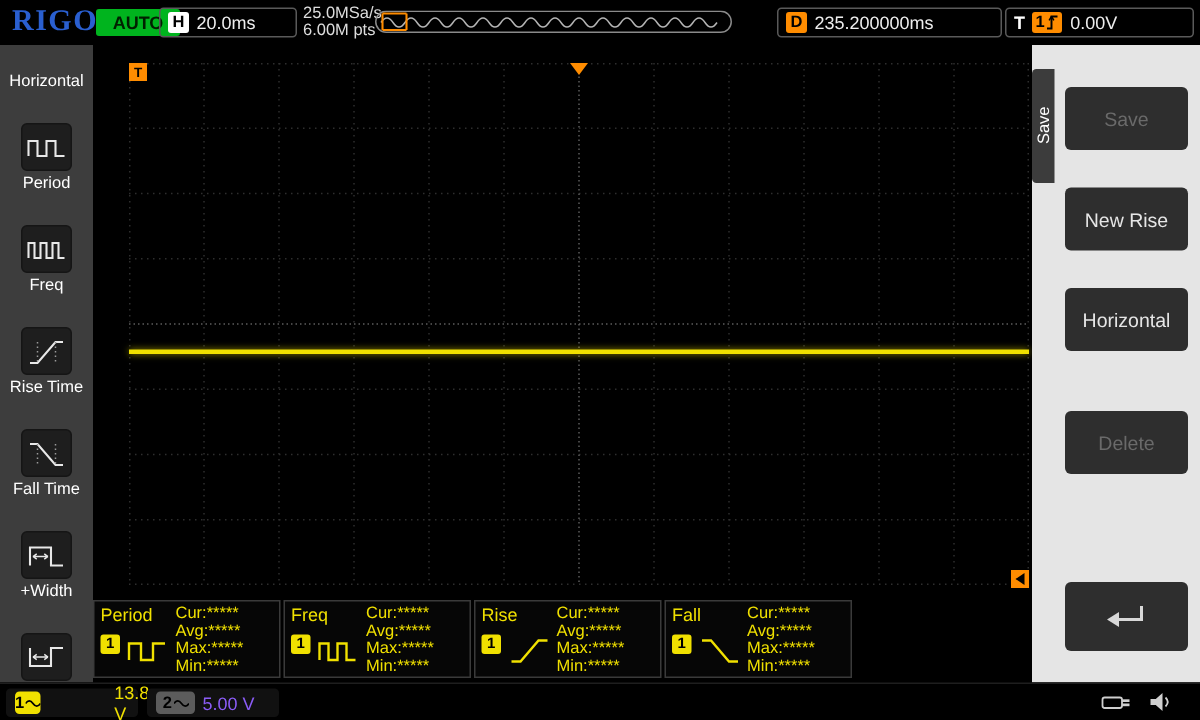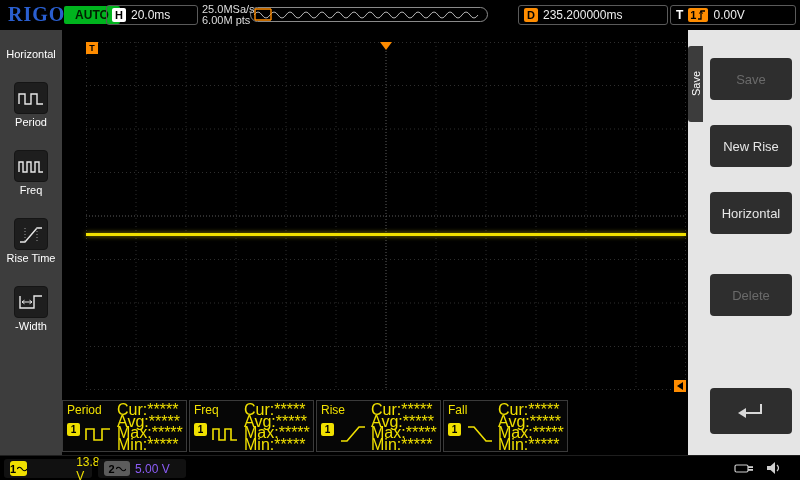--- a/index.html
+++ b/index.html
@@ -47,21 +47,21 @@
   .btn.disabled { color:#6a6a6a; }
   .b0 { top:28px; } .b1 { top:95px; } .b2 { top:162px; } .b3 { top:244px; }
   .b-return { top:358px; height:46px; }
 
   
   .meas-row { position:absolute; left:62px; top:400px; width:623px; height:53px; display:flex; gap:2px; }
   .panel { position:relative; width:125px; height:52px; background:#060606; border:1px solid #3a3a3a; flex:0 0 auto; }
   .p-title { position:absolute; left:4px; top:2px; font-size:12px; color:#f0e000; }
   .p-badge { position:absolute; left:4px; top:22px; width:13px; height:13px; background:#f0e000; color:#000; border-radius:2px; font-size:10px; font-weight:bold; display:flex; align-items:center; justify-content:center; }
   .p-icon { position:absolute; left:21px; top:20px; }
-  .stats { position:absolute; left:54px; top:3px; font-size:16px; line-height:11.5px; color:#f0e000; white-space:nowrap; }
+  .stats { position:absolute; left:54px; top:3px; font-size:11px; line-height:11.5px; color:#f0e000; white-space:nowrap; }
 
   
   .statusbar { position:absolute; left:0; top:455px; width:800px; height:25px; background:#000; border-top:1px solid #1e1e1e; }
   .ch { position:absolute; top:3px; height:19px; display:flex; align-items:center; gap:5px; padding:0 6px; background:#111; border-radius:3px; cursor:pointer; }
   .ch1 { left:4px; width:88px; }
   .ch2 { left:98px; width:88px; }
   .ch-badge { width:26px; height:15px; border-radius:3px; display:flex; align-items:center; justify-content:center; gap:1px; font-size:11px; font-weight:bold; }
   .ch1 .ch-badge { background:#f0e000; color:#000; }
   .ch2 .ch-badge { background:#5c5c5c; color:#000; }
   .ch1 .ch-scale { color:#f0e000; font-size:12px;margin-left:44px; }
@@ -137,21 +137,39 @@
     <div class="sb-item">
       <div class="tile">
         <svg width="26" height="22" viewBox="0 0 26 22">
           <path d="M2 19 H7 L19 5 H24" fill="none" stroke="#e8e8e8" stroke-width="1.4"></path>
           <path d="M7 5 V19 M19 5 V19" fill="none" stroke="#9a9a9a" stroke-width="1" stroke-dasharray="1 2"></path>
         </svg>
       </div>
       <div class="sb-label">Rise Time</div>
     </div>
 
-
+    <div class="sb-item">
+      <div class="tile">
+        <svg width="26" height="22" viewBox="0 0 26 22">
+          <path d="M2 5 H7 L19 19 H24" fill="none" stroke="#e8e8e8" stroke-width="1.4"></path>
+          <path d="M7 5 V19 M19 5 V19" fill="none" stroke="#9a9a9a" stroke-width="1" stroke-dasharray="1 2"></path>
+        </svg>
+      </div>
+      <div class="sb-label">Fall Time</div>
+    </div>
+
+    <div class="sb-item">
+      <div class="tile">
+        <svg width="26" height="22" viewBox="0 0 26 22">
+          <path d="M2 18 V6 H16 V18 H24" fill="none" stroke="#e8e8e8" stroke-width="1.4"></path>
+          <path d="M4 12 H14 M4 12 l2.5 -1.8 M4 12 l2.5 1.8 M14 12 l-2.5 -1.8 M14 12 l-2.5 1.8" fill="none" stroke="#e8e8e8" stroke-width="1"></path>
+        </svg>
+      </div>
+      <div class="sb-label">+Width</div>
+    </div>
 
     <div class="sb-item">
       <div class="tile">
         <svg width="26" height="22" viewBox="0 0 26 22">
           <path d="M2 5 V17 H16 V5 H24" fill="none" stroke="#e8e8e8" stroke-width="1.4"></path>
           <path d="M4 11 H14 M4 11 l2.5 -1.8 M4 11 l2.5 1.8 M14 11 l-2.5 -1.8 M14 11 l-2.5 1.8" fill="none" stroke="#e8e8e8" stroke-width="1"></path>
         </svg>
       </div>
       <div class="sb-label">-Width</div>
     </div>

